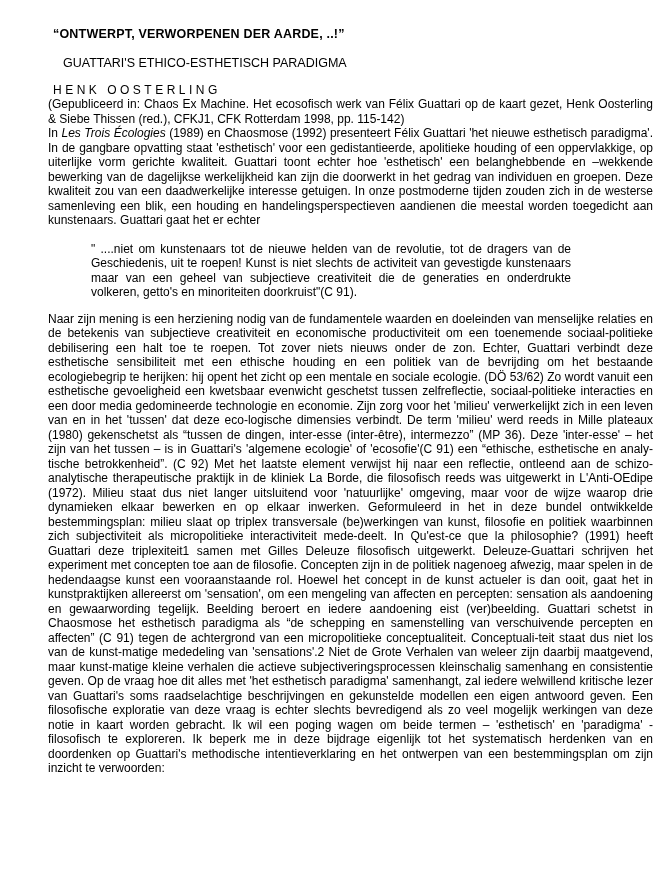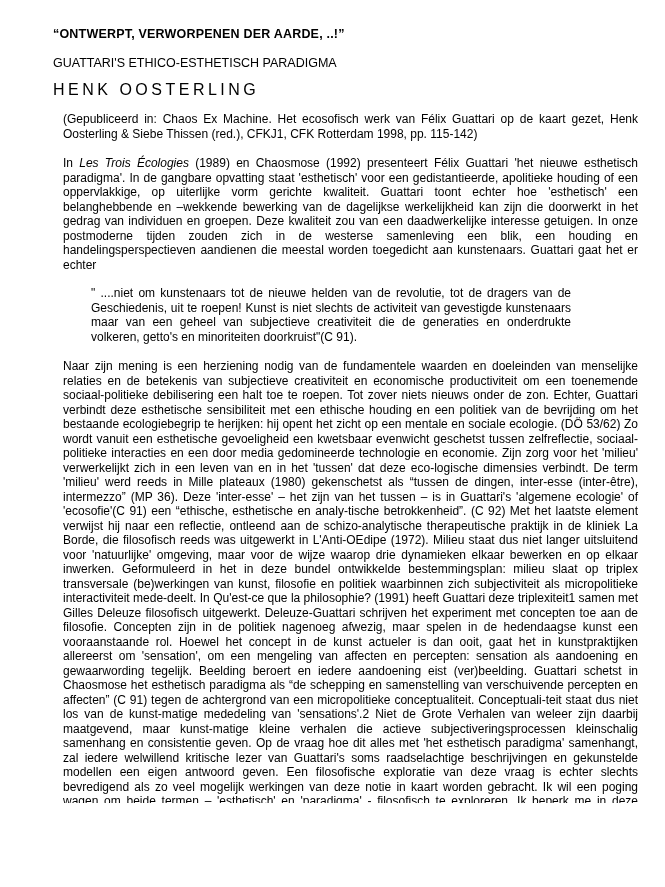--- a/index.html
+++ b/index.html
@@ -19,35 +19,35 @@
   .doc-title {
     font-size: 12.5px;
     font-weight: bold;
     letter-spacing: 0.2px;
     margin: 0 0 15px 5px;
     line-height: 14px;
   }
   .doc-subtitle {
     font-size: 12.5px;
     font-weight: normal;
-    margin: 0 0 13px 5px;
+    margin: 0 0 13px 15px;
     line-height: 14px;
   }
   .doc-author {
-    font-size: 16px;
+    font-size: 12px;
     letter-spacing: 3.5px;
     margin: 0 0 0 5px;
     line-height: 14px;
   }
   .pub-note {
     margin: 41px 0 10px 4px;
     text-align: left;
   }
   .body-para {
-    margin: 15px;
+    margin: 0;
     text-align: justify;
   }
   .para-intro { margin-bottom: 14px; }
   .quote-block {
     margin: 0 82px 12px 43px;
     text-align: justify;
   }
   .ghost-line {
     position: absolute;
     left: 505px;

